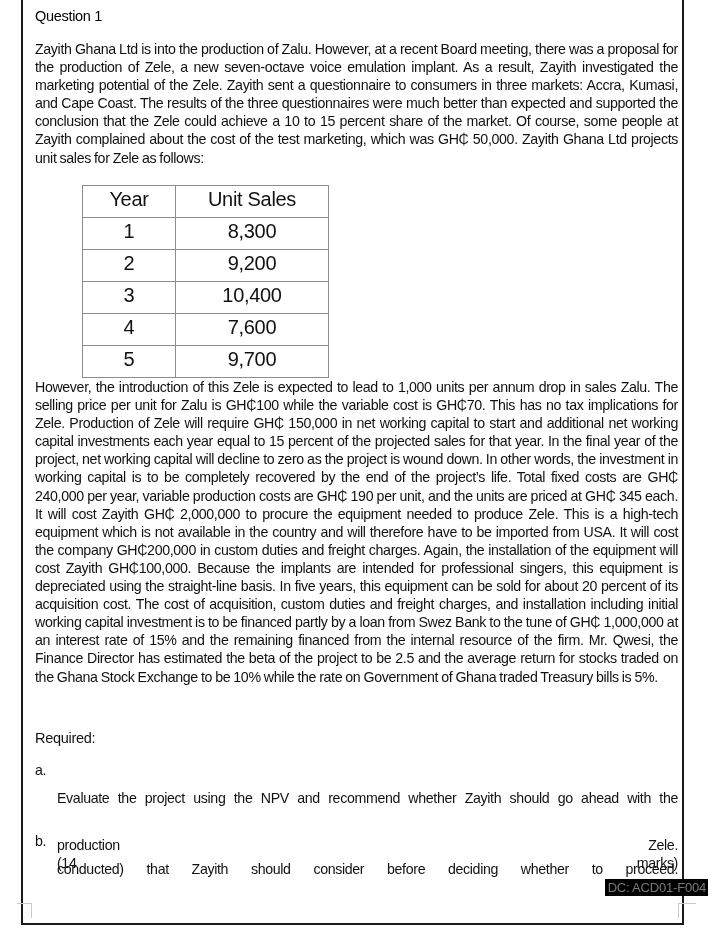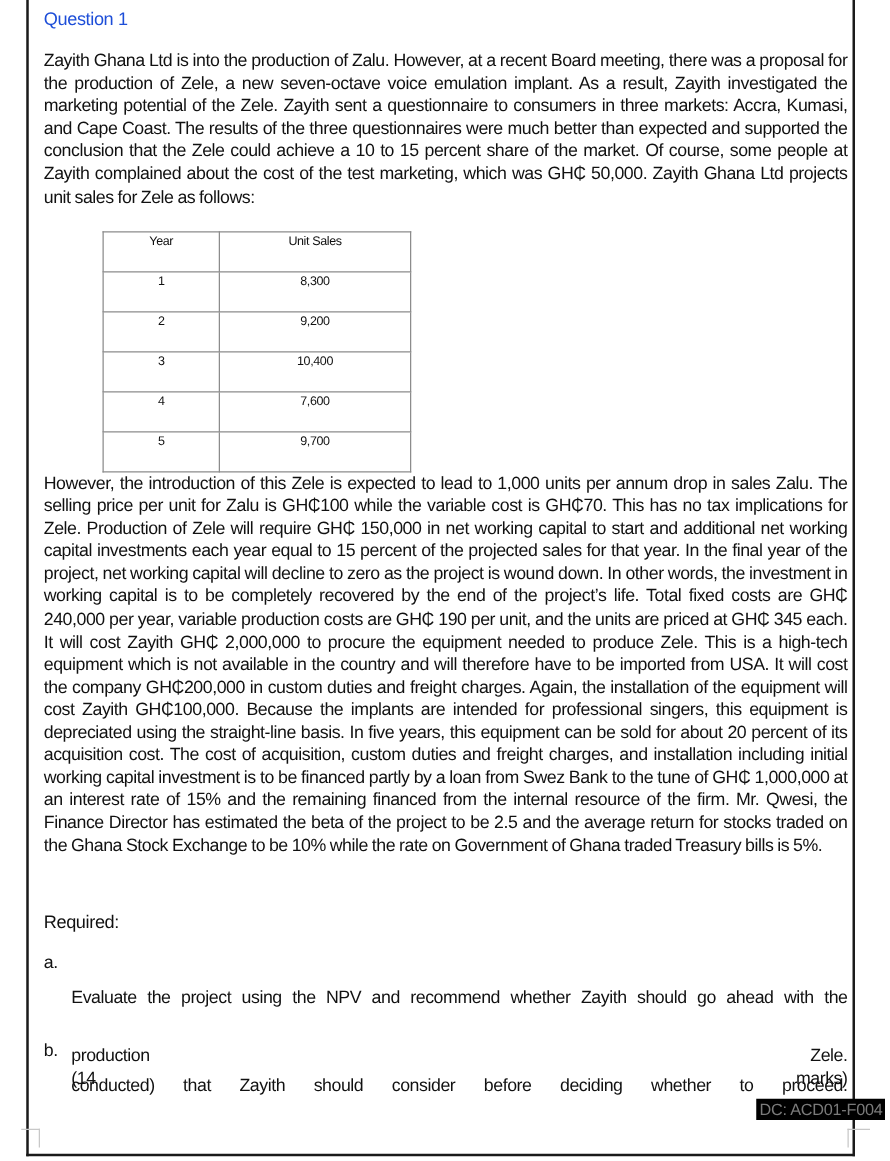--- a/index.html
+++ b/index.html
@@ -32,21 +32,21 @@
       top: 0;
       width: 643px;
     }
     .q-title {
       position: absolute;
       top: 8px;
       left: 0;
       font-size: 14.5px;
       font-weight: normal;
       letter-spacing: -0.3px;
-      color: #1d4ed8;
+      color: #000000;
     }
     .para {
       position: absolute;
       left: 0;
       width: 643px;
       font-size: 14.2px;
       line-height: 18.1px;
       text-align: justify;
       text-align-last: left;
       letter-spacing: -0.35px;
@@ -54,21 +54,21 @@
       margin: 0;
     }
     .para1 { top: 40px; }
     .para2 { top: 378px; }
 
     .sales-table {
       position: absolute;
       left: 82px;
       top: 185px;
       border-collapse: collapse;
-      font-size: 10px;
+      font-size: 20px;
       letter-spacing: -0.3px;
     }
     .sales-table td, .sales-table th {
       border: 1px solid #8c8c8c;
       height: 31px;
       padding: 0;
       vertical-align: top;
       text-align: center;
       font-weight: normal;
     }

